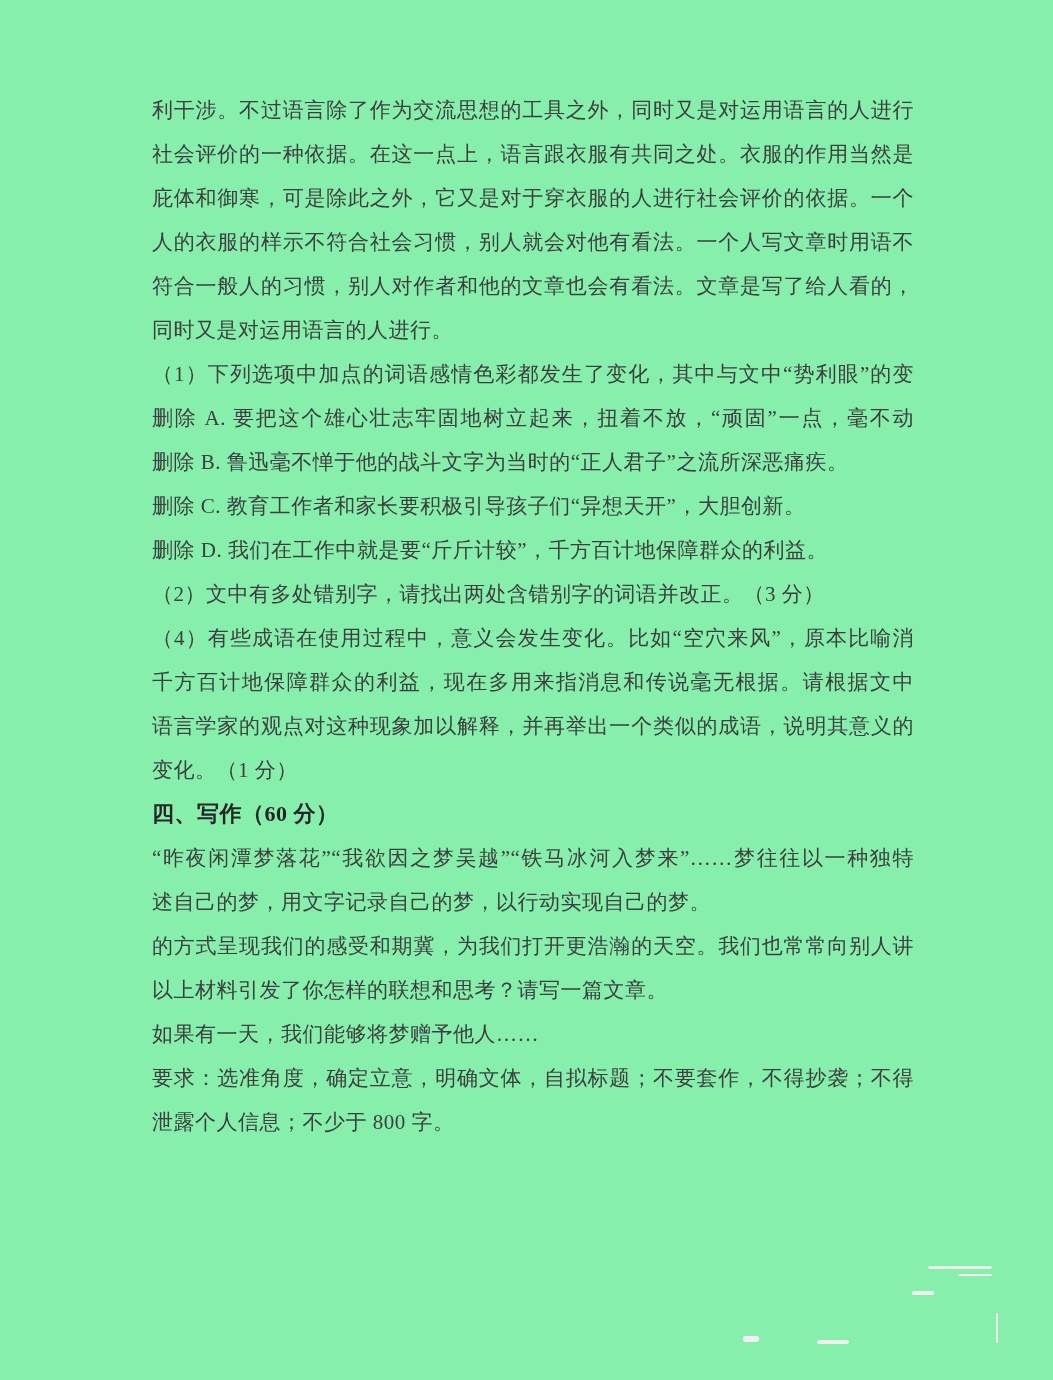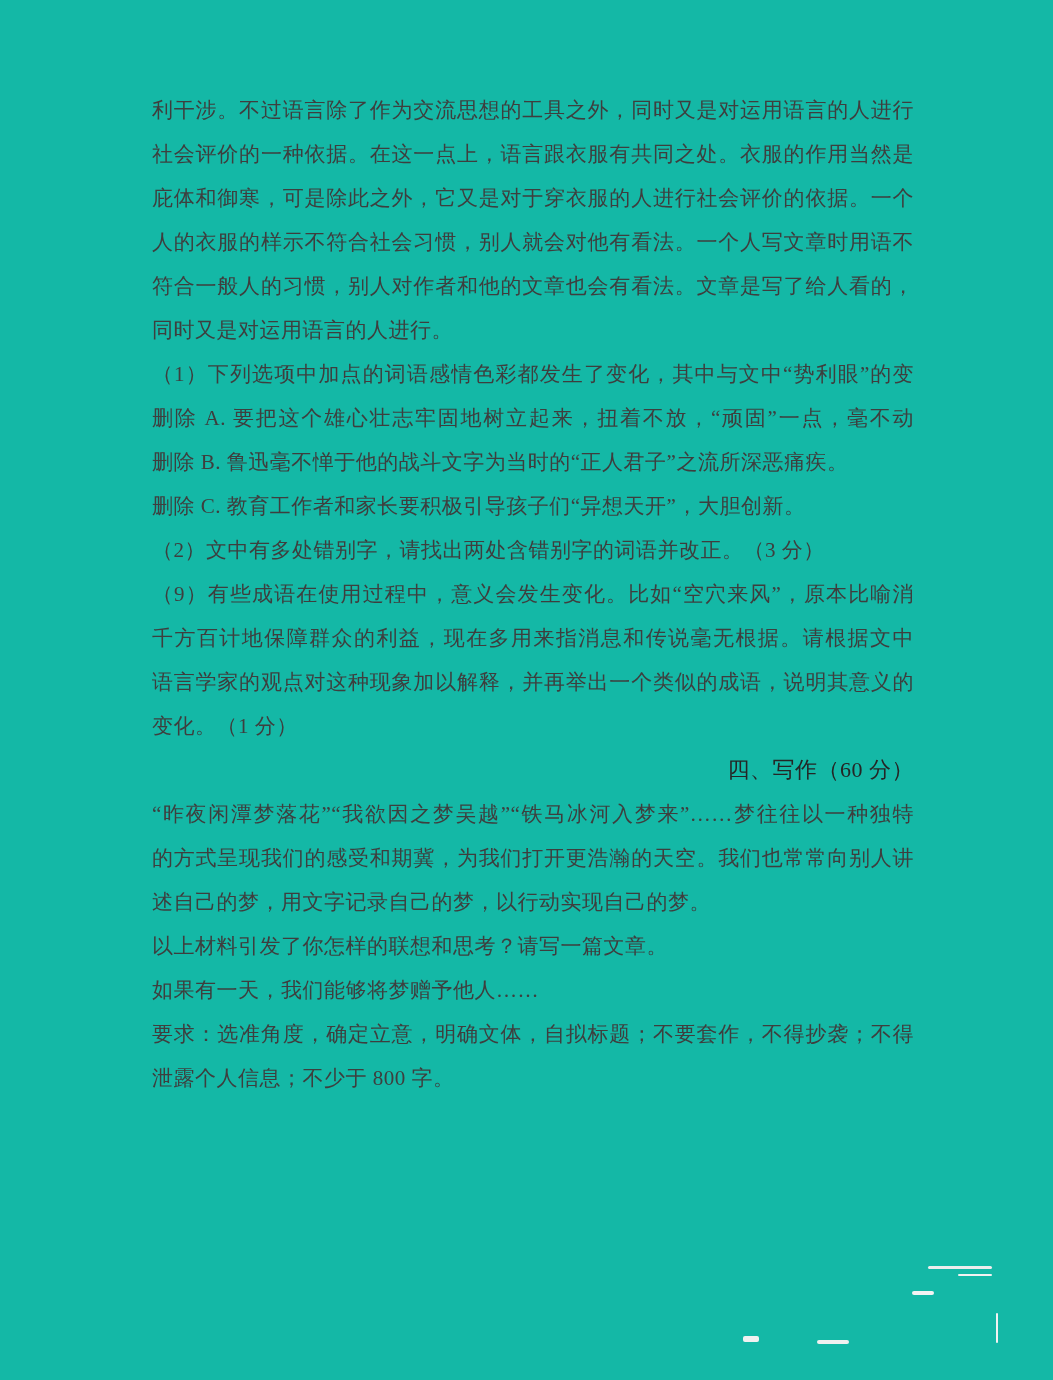--- a/index.html
+++ b/index.html
@@ -4,21 +4,21 @@
 <style>
   html, body {
     margin: 0;
     padding: 0;
     background: #ffffff;
   }
   .page {
     position: relative;
     width: 1053px;
     height: 1380px;
-    background: #14b8a6;
+    background: #86efac;
     overflow: hidden;
     font-family: "Liberation Serif", "DejaVu Serif", serif;
   }
   .textblock {
     position: absolute;
     left: 152px;
     top: 88px;
     width: 762px;
   }
   .line {
@@ -29,24 +29,23 @@
     white-space: normal;
     overflow: hidden;
     text-align: left;
     letter-spacing: 0.5px;
   }
   .line.j {
     text-align: justify;
     text-align-last: justify;
   }
   .line.bold {
-    font-weight: normal;
+    font-weight: bold;
     color: #252525;
     font-size: 22px;
-    text-align: right;
   }
   
   .artifact {
     position: absolute;
     background: #ededed;
     border-radius: 2px;
   }
   .a1 { left: 928px; top: 1266px; width: 64px; height: 3px; }
   .a2 { left: 958px; top: 1274px; width: 34px; height: 2px; background:#f2f2f2; }
   .a3 { left: 912px; top: 1291px; width: 22px; height: 4px; background:#f3f3f3; }
@@ -62,29 +61,30 @@
     <div class="line j">利干涉。不过语言除了作为交流思想的工具之外，同时又是对运用语言的人进行</div>
     <div class="line j">社会评价的一种依据。在这一点上，语言跟衣服有共同之处。衣服的作用当然是</div>
     <div class="line j">庇体和御寒，可是除此之外，它又是对于穿衣服的人进行社会评价的依据。一个</div>
     <div class="line j">人的衣服的样示不符合社会习惯，别人就会对他有看法。一个人写文章时用语不</div>
     <div class="line j">符合一般人的习惯，别人对作者和他的文章也会有看法。文章是写了给人看的，</div>
     <div class="line">同时又是对运用语言的人进行。</div>
     <div class="line j">（1）下列选项中加点的词语感情色彩都发生了变化，其中与文中“势利眼”的变</div>
     <div class="line j">删除 A. 要把这个雄心壮志牢固地树立起来，扭着不放，“顽固”一点，毫不动摇。</div>
     <div class="line">删除 B. 鲁迅毫不惮于他的战斗文字为当时的“正人君子”之流所深恶痛疾。</div>
     <div class="line">删除 C. 教育工作者和家长要积极引导孩子们“异想天开”，大胆创新。</div>
+    <div class="line">删除 D. 我们在工作中就是要“斤斤计较”，千方百计地保障群众的利益。</div>
     <div class="line">（2）文中有多处错别字，请找出两处含错别字的词语并改正。（3 分）</div>
-    <div class="line j">（9）有些成语在使用过程中，意义会发生变化。比如“空穴来风”，原本比喻消</div>
+    <div class="line j">（4）有些成语在使用过程中，意义会发生变化。比如“空穴来风”，原本比喻消</div>
     <div class="line j">千方百计地保障群众的利益，现在多用来指消息和传说毫无根据。请根据文中</div>
     <div class="line j">语言学家的观点对这种现象加以解释，并再举出一个类似的成语，说明其意义的</div>
     <div class="line">变化。（1 分）</div>
     <div class="line bold">四、写作（60 分）</div>
     <div class="line j">“昨夜闲潭梦落花”“我欲因之梦吴越”“铁马冰河入梦来”……梦往往以一种独特</div>
+    <div class="line">述自己的梦，用文字记录自己的梦，以行动实现自己的梦。</div>
     <div class="line j">的方式呈现我们的感受和期冀，为我们打开更浩瀚的天空。我们也常常向别人讲</div>
-    <div class="line">述自己的梦，用文字记录自己的梦，以行动实现自己的梦。</div>
     <div class="line">以上材料引发了你怎样的联想和思考？请写一篇文章。</div>
     <div class="line">如果有一天，我们能够将梦赠予他人……</div>
     <div class="line j">要求：选准角度，确定立意，明确文体，自拟标题；不要套作，不得抄袭；不得</div>
     <div class="line">泄露个人信息；不少于 800 字。</div>
   </div>
 
   <div class="artifact a1"></div>
   <div class="artifact a2"></div>
   <div class="artifact a3"></div>
   <div class="artifact a4"></div>

